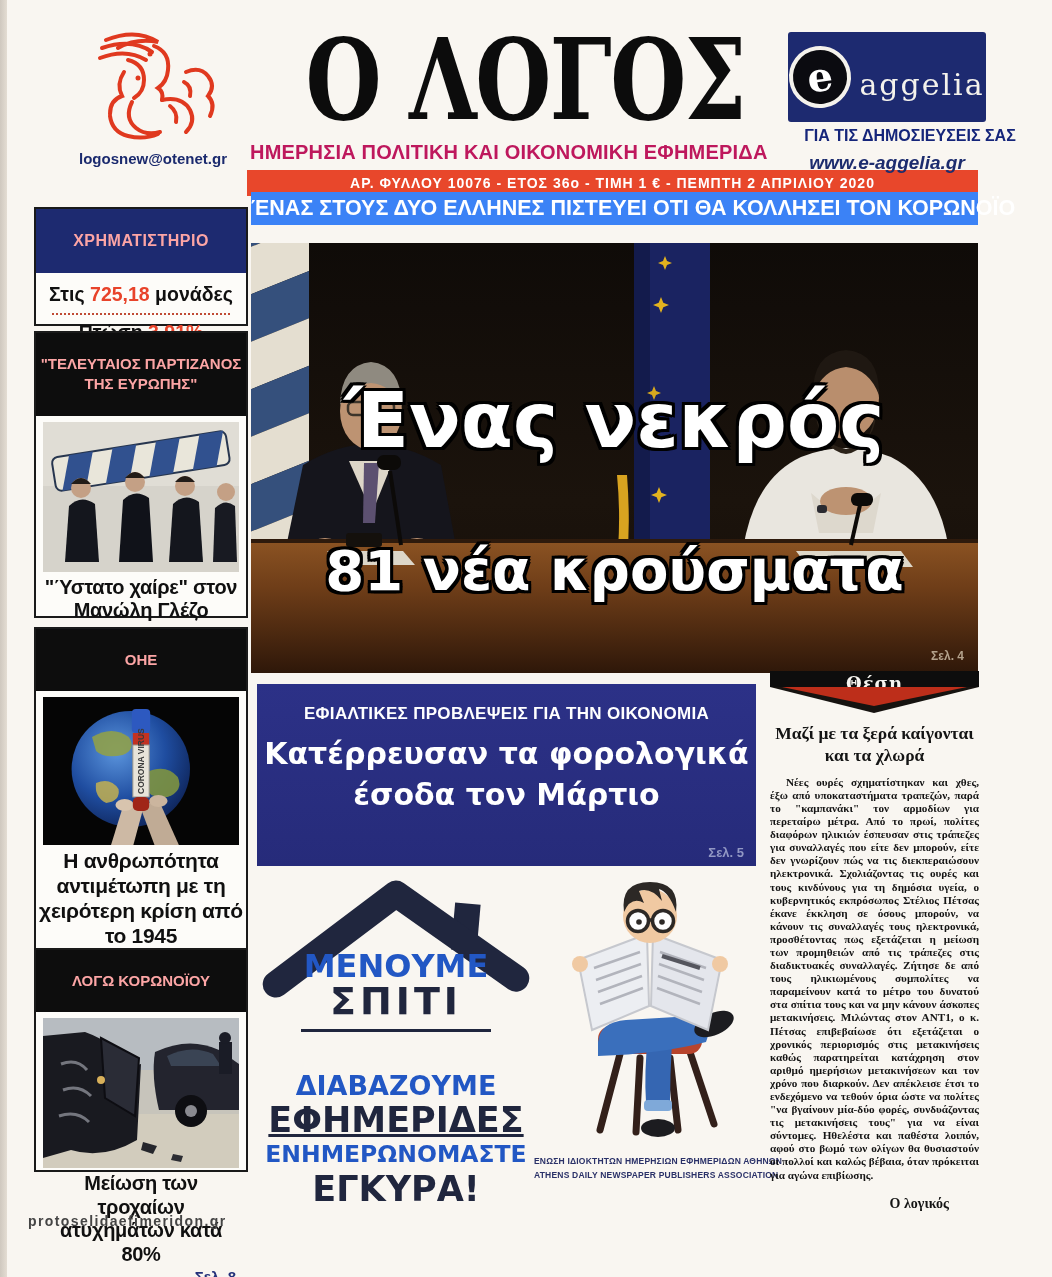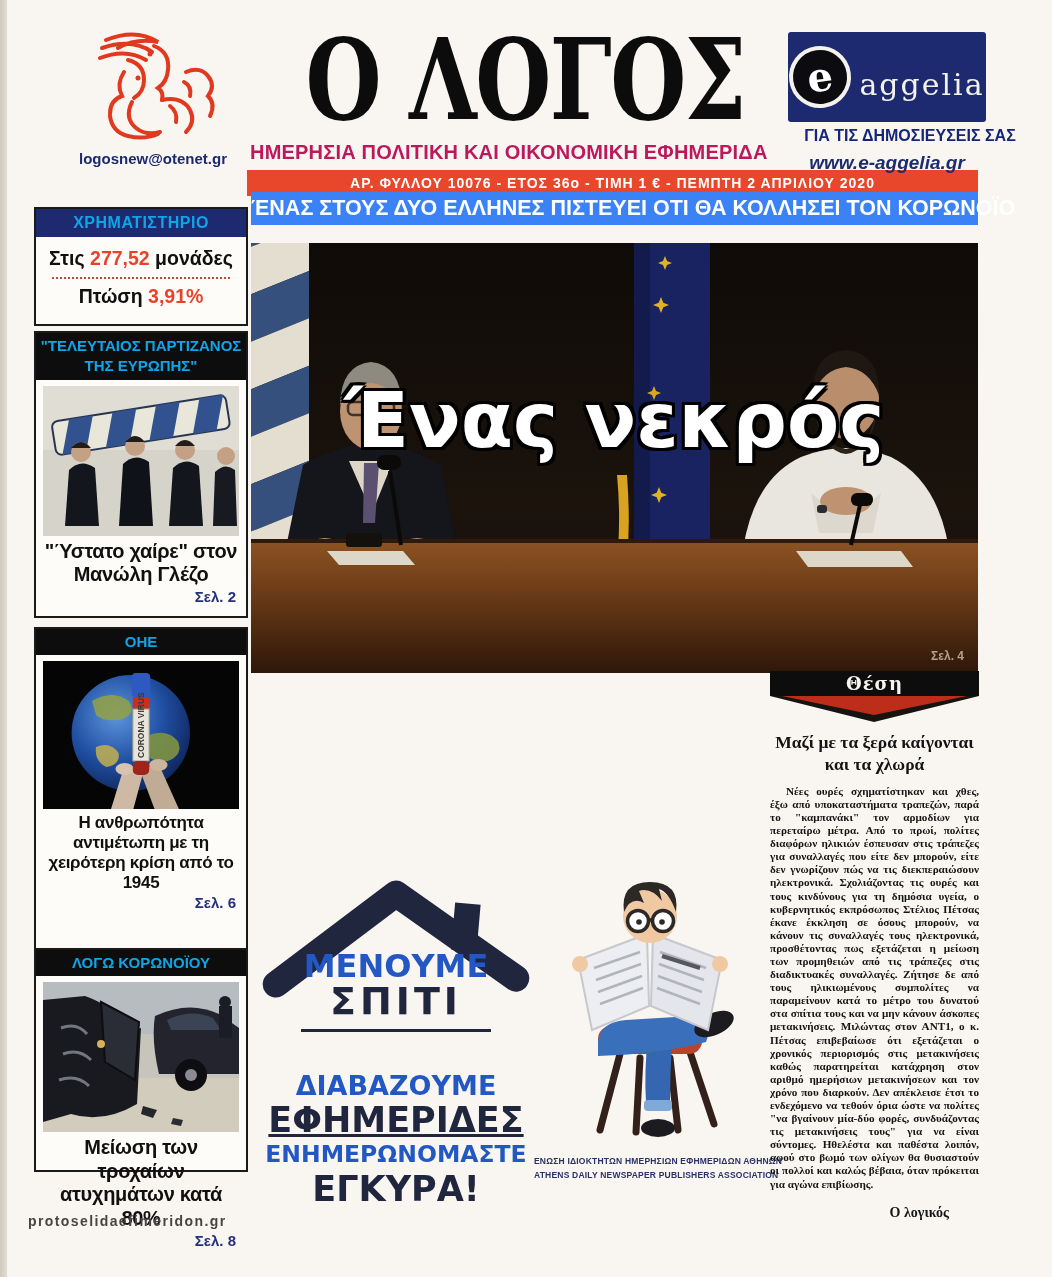--- a/index.html
+++ b/index.html
@@ -17,21 +17,21 @@
   .issue-bar{left:247px;top:170px;width:731px;height:26px;background:#e8472b;color:#fff;font-weight:bold;font-size:14px;
              text-align:center;line-height:26px;letter-spacing:1px;white-space:nowrap;}
   .ad-box{left:788px;top:32px;width:198px;height:90px;background:#1d2a70;border-radius:3px;display:flex;align-items:center;justify-content:center;gap:8px;}
   .ad-circle{width:54px;height:54px;border-radius:50%;background:#0b0b10;border:4px solid #f4f2ec;display:flex;align-items:center;justify-content:center;
              color:#fff;font-family:"DejaVu Serif",serif;font-weight:bold;font-size:40px;line-height:1;transform:rotate(-8deg);}
   .ad-word{color:#f4f2ec;font-family:"DejaVu Serif",serif;font-size:30px;letter-spacing:2px;margin-top:14px;}
   .ad-tag{left:798px;top:127px;width:224px;text-align:center;color:#15257a;font-weight:bold;font-size:16px;white-space:nowrap;}
   .ad-url{left:775px;top:152px;width:224px;text-align:center;color:#1c2c6e;font-weight:bold;font-style:italic;font-size:19px;}
   
   .sbox{left:34px;width:214px;background:#fdfcf9;border:2px solid #1a1a1a;box-sizing:border-box;}
-  .sbox-h{background:#0d0d0d;color:#0ea5e9;font-weight:bold;font-size:15px;line-height:1.35;text-align:center;padding:3px 2px;}
+  .sbox-h{background:#0d0d0d;color:#fca5a5;font-weight:bold;font-size:15px;line-height:1.35;text-align:center;padding:21px 2px;}
   .sbox-h.navy{background:#1d2a70;font-size:16px;letter-spacing:.5px;}
   .sphoto{display:block;margin:6px auto 4px auto;width:196px;}
   .scap{text-align:center;font-weight:bold;font-size:20px;line-height:1.18;letter-spacing:-.3px;color:#101010;padding:0 3px;}
   .spage{text-align:right;color:#23307a;font-weight:bold;font-size:15px;padding:1px 10px 4px 0;}
   .stock-line{text-align:center;font-weight:bold;font-size:19.5px;color:#101010;margin-top:10px;white-space:pre-wrap;}
   .stock-line .red{color:#e8432a;}
   .stock-div{border-bottom:2px dotted #c04a34;margin:7px 16px 0 16px;}
   
   .lead-kicker{left:251px;top:192px;width:727px;height:33px;background:#3b82f6;color:#fff;font-weight:bold;font-size:21.5px;
                text-align:center;line-height:33px;white-space:nowrap;}
@@ -58,21 +58,21 @@
   .stay-l2{font-size:35px;line-height:1.1;text-decoration:underline;}
   .stay-l3{font-size:23.5px;line-height:1.3;}
   .stay-l4{font-size:35px;line-height:1.1;}
   
   .reader{left:542px;top:876px;width:218px;height:266px;}
   .assoc{left:528px;top:1146px;width:252px;display:flex;align-items:center;gap:6px;}
   .assoc-txt{color:#2a3168;font-weight:bold;font-size:8.5px;line-height:1.7;letter-spacing:.2px;white-space:nowrap;}
   
   .op{left:770px;top:671px;width:209px;color:#141414;}
   .op-banner{background:#0d0d0d;color:#f7f5f0;text-align:center;font-family:"DejaVu Serif",serif;font-weight:bold;
-             font-size:18px;height:25px;line-height:25px;letter-spacing:1px;}
+             font-size:18px;height:16px;line-height:25px;letter-spacing:1px;}
   .op-tri{position:relative;height:28px;}
   .op-tri .t-black{position:absolute;left:0;top:0;width:0;height:0;border-left:104px solid transparent;border-right:105px solid transparent;border-top:26px solid #161310;}
   .op-tri .t-red{position:absolute;left:12px;top:0;width:0;height:0;border-left:92px solid transparent;border-right:93px solid transparent;border-top:19px solid #bd2e1a;}
   .op-h{font-family:"Liberation Serif",serif;font-weight:bold;font-size:17.5px;line-height:1.25;text-align:center;margin-top:8px;}
   .op-body{font-family:"Liberation Serif",serif;font-weight:bold;font-size:11.2px;line-height:1.17;text-align:justify;
            margin-top:9px;text-indent:16px;}
   .op-sig{font-family:"Liberation Serif",serif;font-weight:bold;font-size:14px;text-align:right;padding-right:30px;margin-top:14px;}
   
   .wm{left:28px;top:1213px;color:#454545;font-weight:bold;font-size:14px;letter-spacing:1.4px;}
 </style>
@@ -107,21 +107,21 @@
 
   <div class="abs ad-box">
     <div class="ad-circle">e</div>
     <div class="ad-word">aggelia</div>
   </div>
   <div class="abs ad-tag">ΓΙΑ ΤΙΣ ΔΗΜΟΣΙΕΥΣΕΙΣ ΣΑΣ</div>
   <div class="abs ad-url">www.e-aggelia.gr</div>
 
   <div class="abs sbox" style="top:207px;height:119px;">
     <div class="sbox-h navy">ΧΡΗΜΑΤΙΣΤΗΡΙΟ</div>
-    <div class="stock-line"><span>Στις </span><span class="red">277,52</span><span> μονάδες</span></div>
+    <div class="stock-line"><span>Στις </span><span class="red">725,18</span><span> μονάδες</span></div>
     <div class="stock-div"></div>
     <div class="stock-line" style="margin-top:6px;"><span>Πτώση </span><span class="red">3,91%</span></div>
   </div>
 
   <div class="abs sbox" style="top:331px;height:287px;">
     <div class="sbox-h">"ΤΕΛΕΥΤΑΙΟΣ ΠΑΡΤΙΖΑΝΟΣ ΤΗΣ ΕΥΡΩΠΗΣ"</div>
     <svg class="sphoto" style="height:150px;" viewBox="0 0 196 150" preserveAspectRatio="none">
       <rect width="196" height="150" fill="#d6d3cb"></rect>
       <rect width="196" height="64" fill="#e0ddd5"></rect>
       <g transform="rotate(-9 98 40)">
@@ -169,21 +169,21 @@
       <ellipse cx="80" cy="108" rx="9" ry="6" fill="#d8c4ae"></ellipse>
       <ellipse cx="113" cy="104" rx="9" ry="6" fill="#cbb59e"></ellipse>
       <g>
         <rect x="87" y="12" width="18" height="24" rx="4" fill="#2d59c0"></rect>
         <rect x="88" y="36" width="16" height="12" fill="#c23222"></rect>
         <rect x="88" y="48" width="16" height="52" fill="#e8e4da" stroke="#9a968c" stroke-width="1"></rect>
         <text transform="translate(99 97) rotate(-90)" font-size="8.5" font-family="Liberation Sans,sans-serif" font-weight="bold" fill="#3a3a3a">CORONA VIRUS</text>
         <rect x="88" y="100" width="16" height="14" rx="5" fill="#a02518"></rect>
       </g>
     </svg>
-    <div class="scap" style="font-size:17px;">Η ανθρωπότητα αντιμέτωπη με τη χειρότερη κρίση από το 1945</div>
+    <div class="scap" style="font-size:21px;">Η ανθρωπότητα αντιμέτωπη με τη χειρότερη κρίση από το 1945</div>
     <div class="spage">Σελ. 6</div>
   </div>
 
   <div class="abs sbox" style="top:948px;height:224px;">
     <div class="sbox-h">ΛΟΓΩ ΚΟΡΩΝΟΪΟΥ</div>
     <svg class="sphoto" style="height:150px;" viewBox="0 0 196 150" preserveAspectRatio="none">
       <rect width="196" height="150" fill="#c7c4bb"></rect>
       <rect width="196" height="52" fill="#b7bcc1"></rect>
       <rect y="96" width="196" height="54" fill="#d2ccbd"></rect>
       <path d="M112 34 Q146 18 176 32 L196 46 L196 92 L116 92 Q108 58 112 34 Z" fill="#23242e"></path>
@@ -273,23 +273,32 @@
       <rect x="0" y="300" width="727" height="130" fill="url(#deskg)"></rect>
       <polygon points="76,308 152,308 164,322 88,322" fill="#ddd7c9"></polygon>
       <polygon points="545,308 650,308 662,324 557,324" fill="#ddd7c9"></polygon>
       <line x1="150" y1="302" x2="139" y2="228" stroke="#0c0a08" stroke-width="4"></line>
       <rect x="126" y="212" width="24" height="15" rx="7" fill="#0c0a08"></rect>
       <rect x="95" y="290" width="36" height="14" rx="3" fill="#14100c"></rect>
       <line x1="600" y1="302" x2="609" y2="262" stroke="#0c0a08" stroke-width="4"></line>
       <rect x="600" y="250" width="22" height="13" rx="6" fill="#0c0a08"></rect>
     </svg>
     <div class="abs lead-h1 outline">Ένας νεκρός</div>
+    <div class="abs lead-h2 outline">81 νέα κρούσματα</div>
     <div class="abs lead-page">Σελ. 4</div>
   </div>
 
+  <div class="abs eco">
+    <div class="eco-k">ΕΦΙΑΛΤΙΚΕΣ ΠΡΟΒΛΕΨΕΙΣ ΓΙΑ ΤΗΝ ΟΙΚΟΝΟΜΙΑ</div>
+    <div class="eco-h">
+      <div>Κατέρρευσαν τα φορολογικά</div>
+      <div>έσοδα τον Μάρτιο</div>
+    </div>
+    <div class="eco-p">Σελ. 5</div>
+  </div>
 
   <div class="abs stay">
     <svg width="276" height="120" viewBox="0 0 276 122">
       <rect x="196" y="24" width="26" height="48" fill="#20263e" transform="rotate(5 209 48)"></rect>
       <path d="M16 106 L138 14 L260 100" fill="none" stroke="#20263e" stroke-width="27" stroke-linecap="round" stroke-linejoin="round"></path>
     </svg>
     <div class="stay-menoume l-blue">ΜΕΝΟΥΜΕ</div>
     <div class="stay-spiti l-dark">ΣΠΙΤΙ</div>
     <div class="stay-rule"></div>
     <div class="stay-gap"></div>

